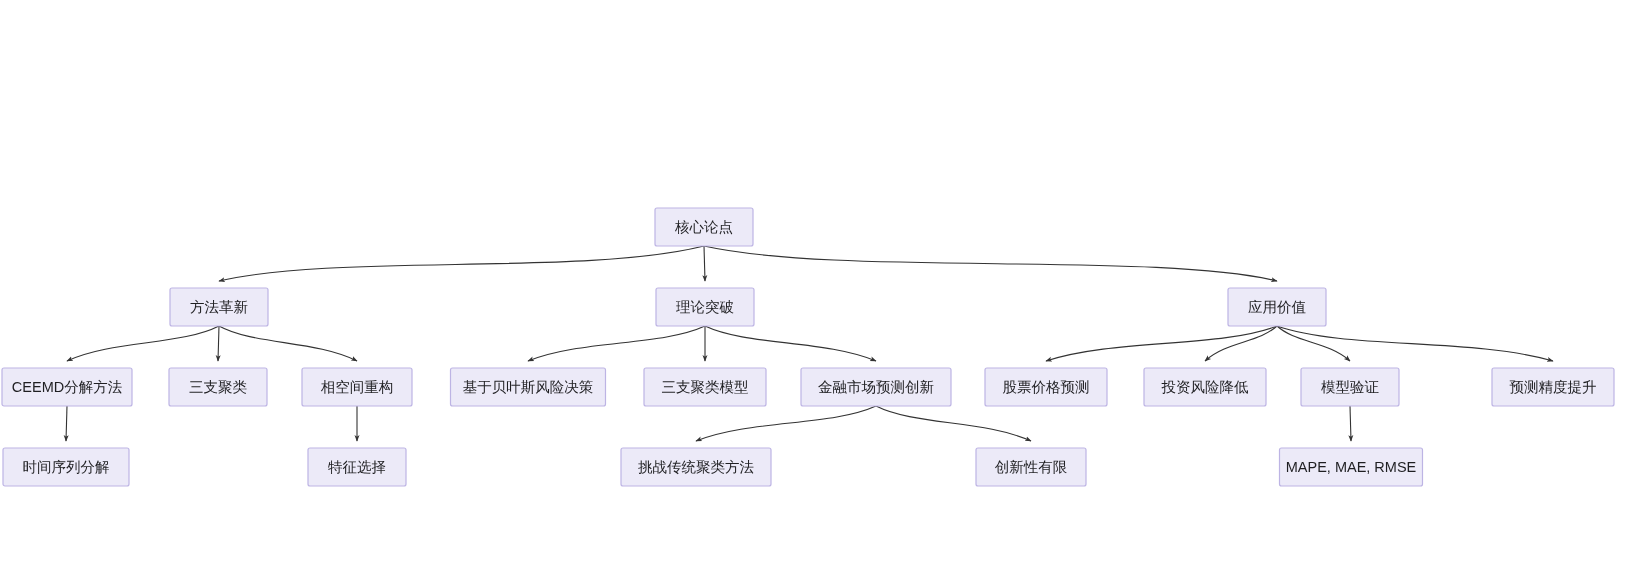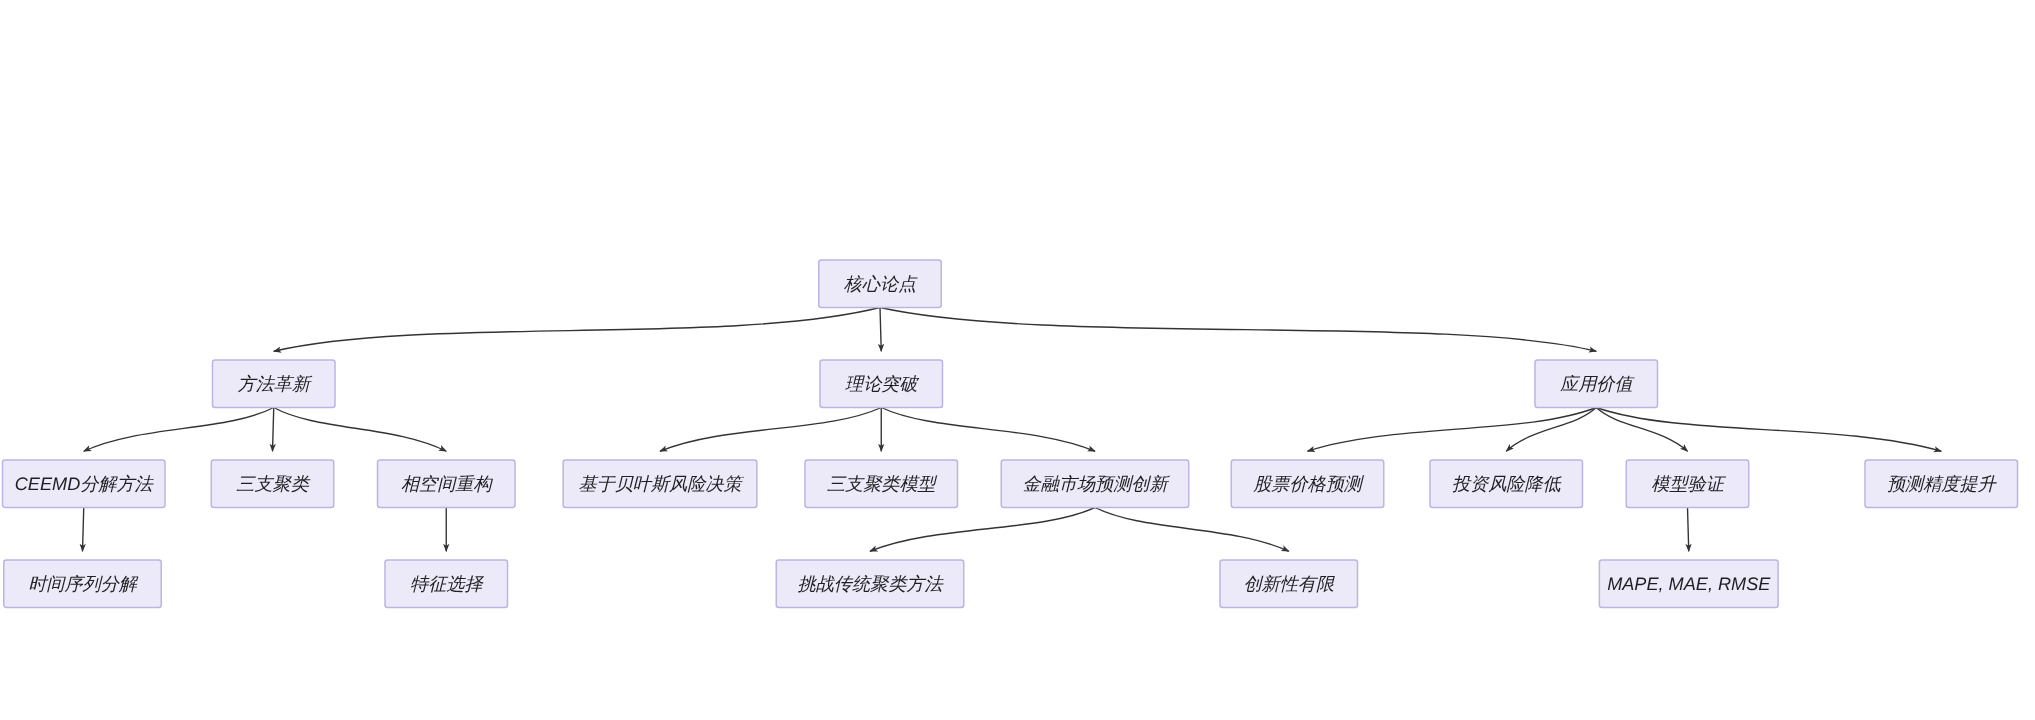--- a/index.html
+++ b/index.html
@@ -11,21 +11,20 @@
     width: 1628px;
     height: 576px;
     font-family: "Liberation Sans", "DejaVu Sans", sans-serif;
     overflow: hidden;
   }
   #flowchart-root {
     position: relative;
     width: 1388px;
     height: 576px;
     background: #ffffff;
-    font-style: italic;
   }
   svg.diagram-canvas {
     position: absolute;
     top: 0;
     left: 0;
     width: 1628px;
     height: 576px;
     display: block;
   }
   .edge-path {

